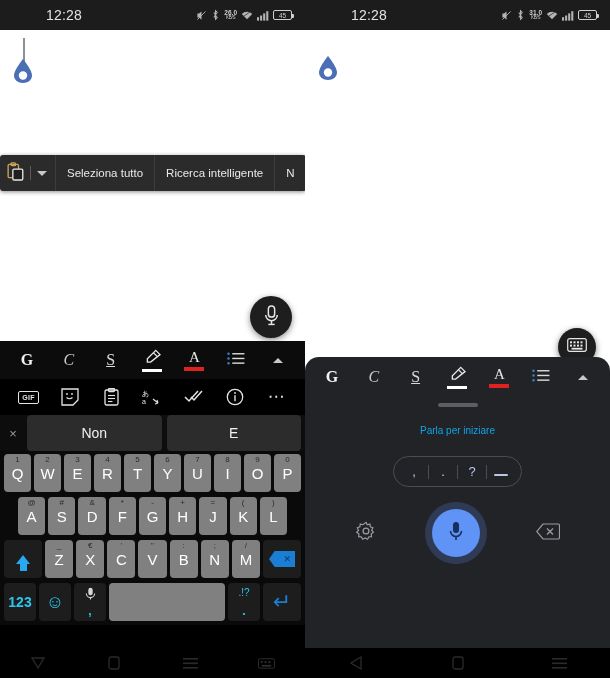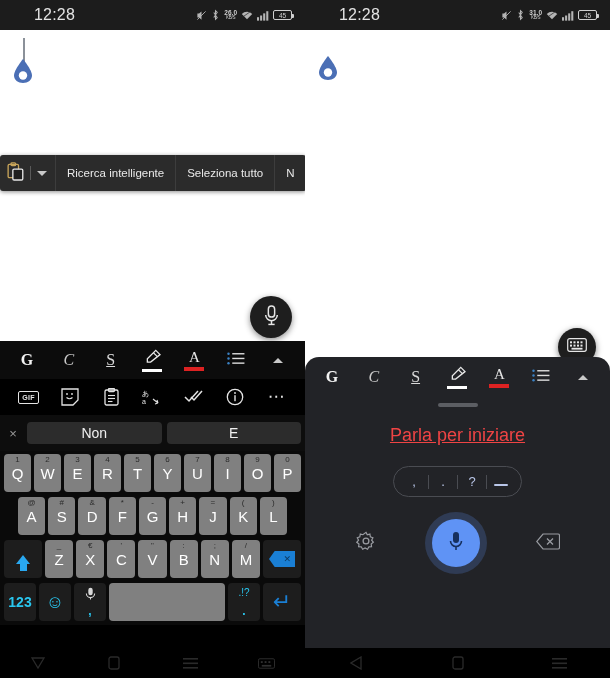--- a/index.html
+++ b/index.html
@@ -15,21 +15,21 @@
   .panel { position: absolute; top: 0; width: 305px; height: 678px; overflow: hidden; }
   .panel-left { left: 0; }
   .panel-right { left: 305px; }
 
   
   .statusbar {
     position: absolute; top: 0; left: 0; width: 305px; height: 30px;
     background: #1c1c1c; color: #d8d8d8;
     display: flex; align-items: center;
   }
-  .sb-time { position: absolute; left: 34px; font-size: 16px; letter-spacing: .2px; color: #e3e3e3; text-align: right; }
+  .sb-time { position: absolute; left: 46px; font-size: 14px; letter-spacing: .2px; color: #e3e3e3; text-align: right; }
   .sb-icons { position: absolute; right: 13px; display: flex; align-items: center; gap: 4px; }
   .sb-ic { display: inline-flex; align-items: center; justify-content: center; opacity: .85; }
   .sb-net { font-size: 6px; line-height: 5px; text-align: center; color: #cfcfcf; }
   .sb-net .n { font-size: 6.5px; display: block; font-weight: bold; }
   .sb-net .u { font-size: 4.5px; display: block; letter-spacing: -.2px; }
   .batt {
     border: 1px solid #cfcfcf; border-radius: 2px; width: 19px; height: 10px;
     font-size: 6.5px; color: #cfcfcf; display: flex; align-items: center; justify-content: center;
     position: relative;
   }
@@ -85,21 +85,21 @@
   .bar-red { width: 20px; height: 4px; background: #d22; margin-top: 1px; }
   .chev-up { width: 0; height: 0; border-left: 5px solid transparent; border-right: 5px solid transparent; border-bottom: 5px solid #c9c9c9; }
 
   .kb-tools { height: 36px; display: flex; align-items: center; justify-content: space-around; background: #000; padding: 0 8px; }
   .tool { width: 28px; height: 26px; display: flex; align-items: center; justify-content: center; color: #e4e4e4; }
   .gifbox { border: 1.3px solid #e4e4e4; border-radius: 2px; font-size: 7px; font-weight: bold; padding: 2px 3px; letter-spacing: .3px; }
 
   .kb-sugg { height: 36px; display: flex; align-items: center; background: #0d0d0d; gap: 5px; padding: 0 4px; }
   .sugg-x { width: 18px; text-align: center; color: #9a9a9a; font-size: 13px; }
   .sugg {
-    flex: 1; height: 22px; border-radius: 4px; background: #2c2c2c;
+    flex: 1; height: 36px; border-radius: 4px; background: #2c2c2c;
     display: flex; align-items: center; justify-content: center;
     color: #f0f0f0; font-size: 14px;
   }
   .sugg.sel { background: #3d3d3d; color: #29c7f0; font-weight: bold; }
 
   .kb-rows { background: #0a0a0a; padding: 3px 2px 4px; }
   .kb-row { display: flex; gap: 3px; margin-bottom: 5px; padding: 0 2px; }
   .kb-row:last-child { margin-bottom: 0; }
   .key {
     position: relative; flex: 1; height: 38px; border-radius: 4px; background: #808080;
@@ -130,21 +130,21 @@
 
   
   .voice-panel {
     position: absolute; left: 0; bottom: 30px; width: 305px; height: 291px;
     background: #222327; border-top-left-radius: 14px; border-top-right-radius: 14px;
   }
   .vp-format { height: 40px; display: flex; align-items: center; justify-content: space-around; padding: 0 6px; }
   .vp-drag { width: 40px; height: 4px; border-radius: 2px; background: #5c5e63; margin: 6px auto 0; }
   .vp-listen { text-align: center; margin-top: 18px; }
   .vp-listen .l1 { font-size: 13px; color: #e3e4e6; }
-  .vp-listen .l2 { font-size: 18px; color: #ef4444; margin-top: 3px; text-decoration: underline; }
+  .vp-listen .l2 { font-size: 10px; color: #0ea5e9; margin-top: 3px; }
   .vp-punct { display: flex; align-items: center; justify-content: center; gap: 14px; margin-top: 20px; }
   .punct-pill {
     display: flex; align-items: center; border: 1px solid #4a4c52; border-radius: 18px;
     height: 31px; padding: 0 6px; color: #b9c6e8;
   }
   .punct-key { width: 28px; text-align: center; font-size: 13px; color: #b9c6e8; }
   .punct-sep { width: 1px; height: 14px; background: #4a4c52; }
   .space-bar { width: 14px; height: 2px; background: #b9c6e8; border-radius: 1px; display: inline-block; }
   .newline-btn {
     border: 1px solid #4a4c52; border-radius: 18px; height: 31px; padding: 0 14px;
@@ -223,22 +223,22 @@
         <span>
           <svg width="17" height="19" viewBox="0 0 18 20">
             <rect x="1.2" y="2.5" width="11" height="14" rx="1.3" fill="none" stroke="#c8a55a" stroke-width="1.4"></rect>
             <rect x="4.3" y="0.8" width="4.8" height="3" rx="1" fill="none" stroke="#c8a55a" stroke-width="1.4"></rect>
             <rect x="6.2" y="7.5" width="10.5" height="11.5" rx="1.3" fill="#1f1f1f" stroke="#e8e8e8" stroke-width="1.4"></rect>
           </svg>
         </span>
         <span class="ctx-div"></span>
         <span class="chev-down"></span>
       </div>
+      <div class="ctx-item">Seleziona tutto</div>
       <div class="ctx-item">Ricerca intelligente</div>
-      <div class="ctx-item">Seleziona tutto</div>
       <div class="ctx-item">N</div>
     </div>
 
     <div class="float-mic" style="left:250px; top:296px;">
       <span>
         <svg width="17" height="21" viewBox="0 0 16 20">
           <rect x="5" y="1" width="6" height="10.5" rx="3" fill="none" stroke="#e6e6e6" stroke-width="1.4"></rect>
           <path d="M2.5 9.5 a5.5 5.5 0 0 0 11 0" fill="none" stroke="#e6e6e6" stroke-width="1.4"></path>
           <line x1="8" y1="15" x2="8" y2="18.5" stroke="#e6e6e6" stroke-width="1.4"></line>
           <line x1="5" y1="18.5" x2="11" y2="18.5" stroke="#e6e6e6" stroke-width="1.4"></line>

